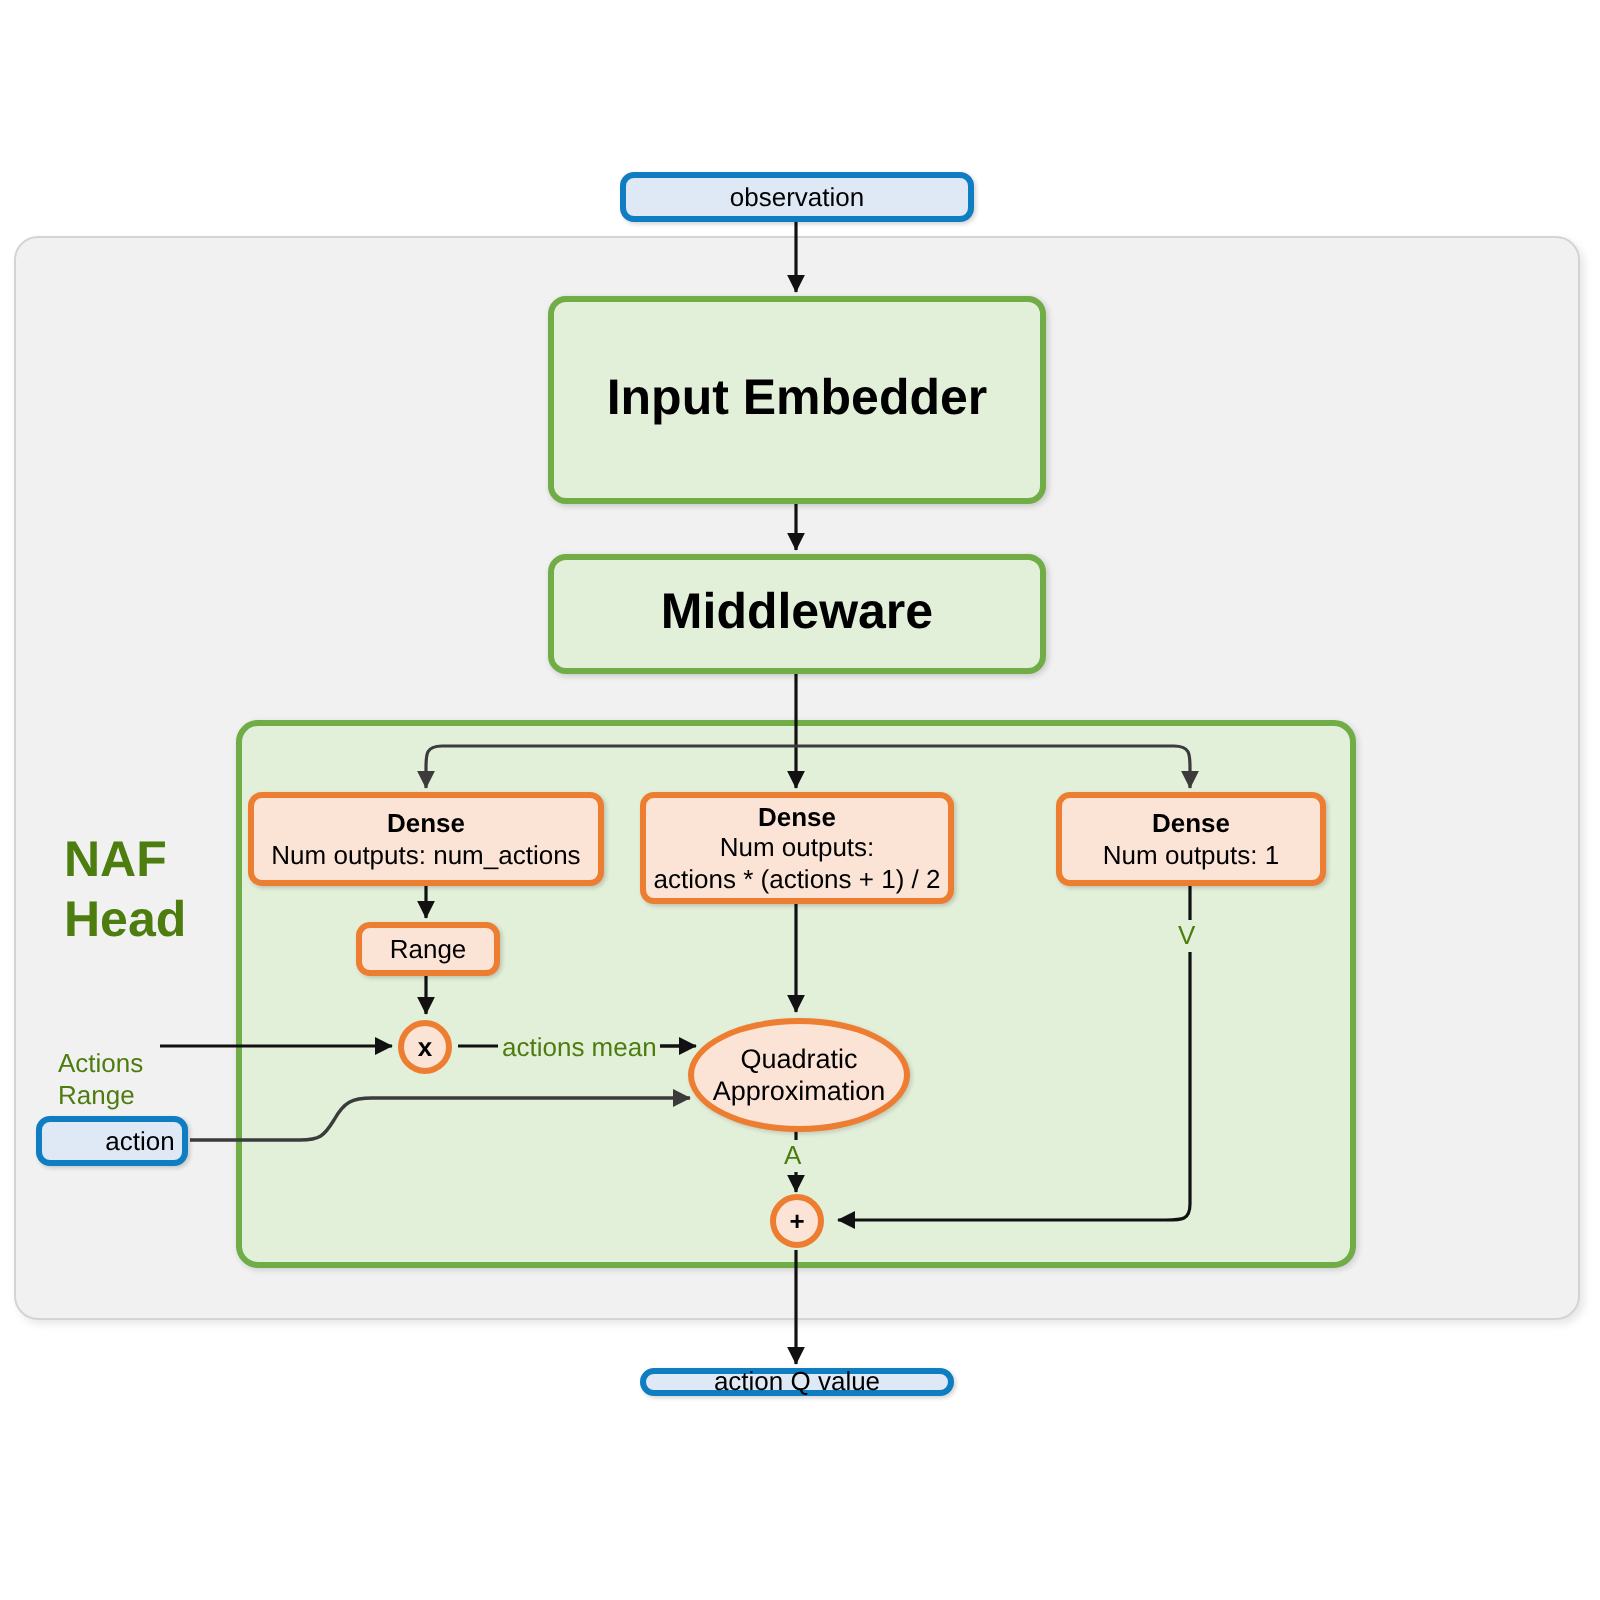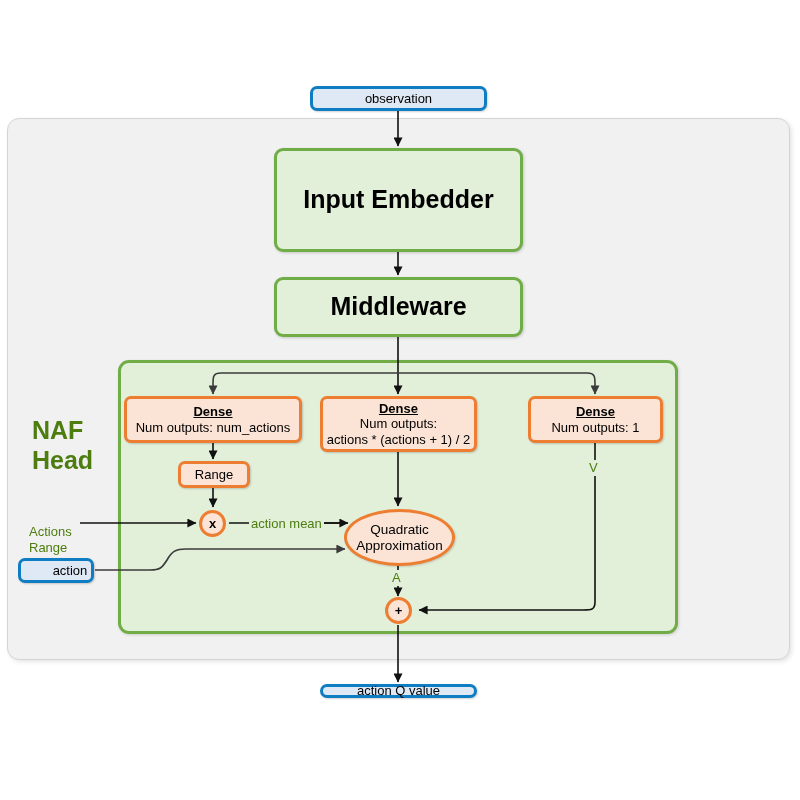--- a/index.html
+++ b/index.html
@@ -47,21 +47,20 @@
   }
   .orange-box {
     background: #FBE3D5;
     border: 3px solid #ED7D31;
     border-radius: 7px;
     font-size: 13px;
     box-shadow: 1px 1px 2px rgba(0,0,0,0.18);
   }
   .orange-box .ttl {
     font-weight: bold;
-    text-decoration: underline;
   }
   .ellipse {
     background: #FBE3D5;
     border: 3px solid #ED7D31;
     border-radius: 50%;
     font-size: 13.5px;
     box-shadow: 1px 1px 2px rgba(0,0,0,0.15);
   }
   .op-circle {
     background: #FBE3D5;
@@ -231,19 +230,19 @@
 
   <div class="node blue-box" style="left:320px; top:684px; width:157px; height:14px;">
     <span>action Q value</span>
   </div>
 
   <div class="label bg-grey" style="left:28px; top:524px; width:56px; text-align:left;">
     <div>Actions</div>
     <div>Range</div>
   </div>
 
-  <div class="label bg" style="left:249px; top:516px;">action mean</div>
+  <div class="label bg" style="left:249px; top:516px;">actions mean</div>
 
   <div class="label bg" style="left:390px; top:570px;">A</div>
 
   <div class="label bg" style="left:587px; top:460px;">V</div>
 
 </div>
 
 </body></html>

